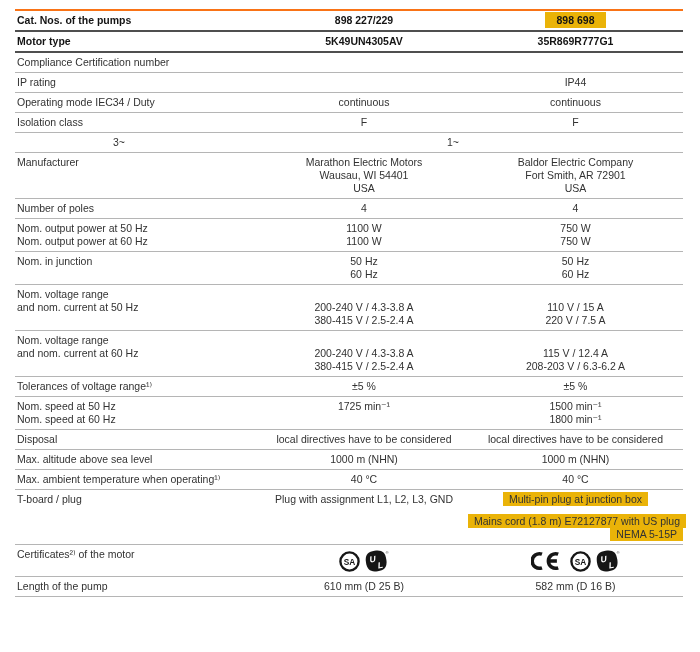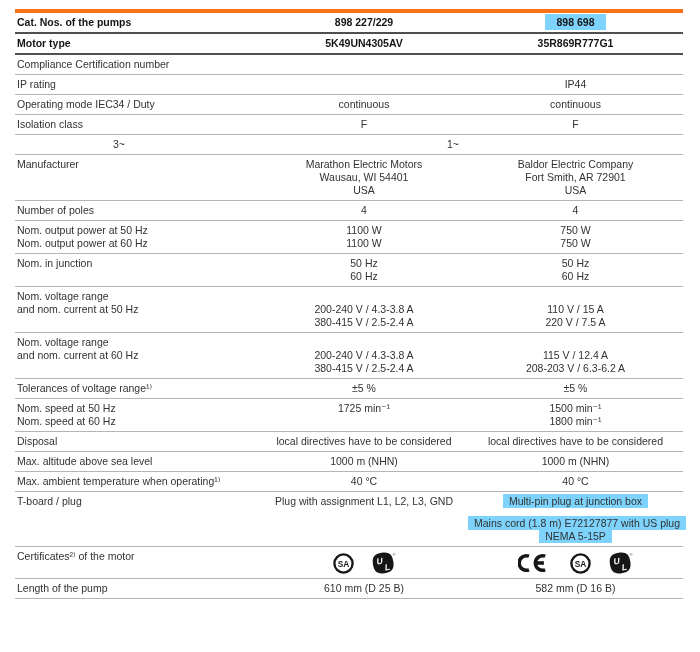--- a/index.html
+++ b/index.html
@@ -9,21 +9,21 @@
     width: 700px;
   }
   body {
     min-height: 652px;
     font-family: "Liberation Sans", "DejaVu Sans", sans-serif;
     color: #323232;
     -webkit-font-smoothing: antialiased;
   }
   .spec-table {
     margin: 9px 17px 11px 15px;
-    border-top: 4px solid #f97316;
+    border-top: 2px solid #f97316;
   }
   .row {
     display: flex;
     align-items: flex-start;
     padding: 3px 0;
   }
   .row.div-dark  { border-bottom: 2px solid #4f4f4f; }
   .row.div-light { border-bottom: 1px solid #b5b5b5; }
   .row.bold { font-weight: bold; color: #141414; }
   .cell {
@@ -39,35 +39,35 @@
   .c1-cell {
     width: 208px;
     flex: 0 0 208px;
     text-align: center;
   }
   .c2-cell {
     flex: 1 1 auto;
     text-align: center;
   }
   .line { min-height: 13px; }
-  .line.gap { margin-top: 9px; }
+  .line.gap { margin-top: 9px; text-align: right; }
   .hl {
-    background: #7dd3fc;
+    background: #eab308;
     padding: 1px 6px;
     box-decoration-break: clone;
     -webkit-box-decoration-break: clone;
   }
   .hl-first {
     padding: 2px 12px;
   }
   .icons-cell {
     display: flex;
     justify-content: center;
     align-items: center;
-    gap: 18px;
+    gap: 5px;
     padding-top: 1px;
   }
   .icons-cell svg { display: block; }
 </style>
 </head>
 <body>
 
 <div class="spec-table">
     <div class="row div-dark bold">
       <div class="cell label-cell">

